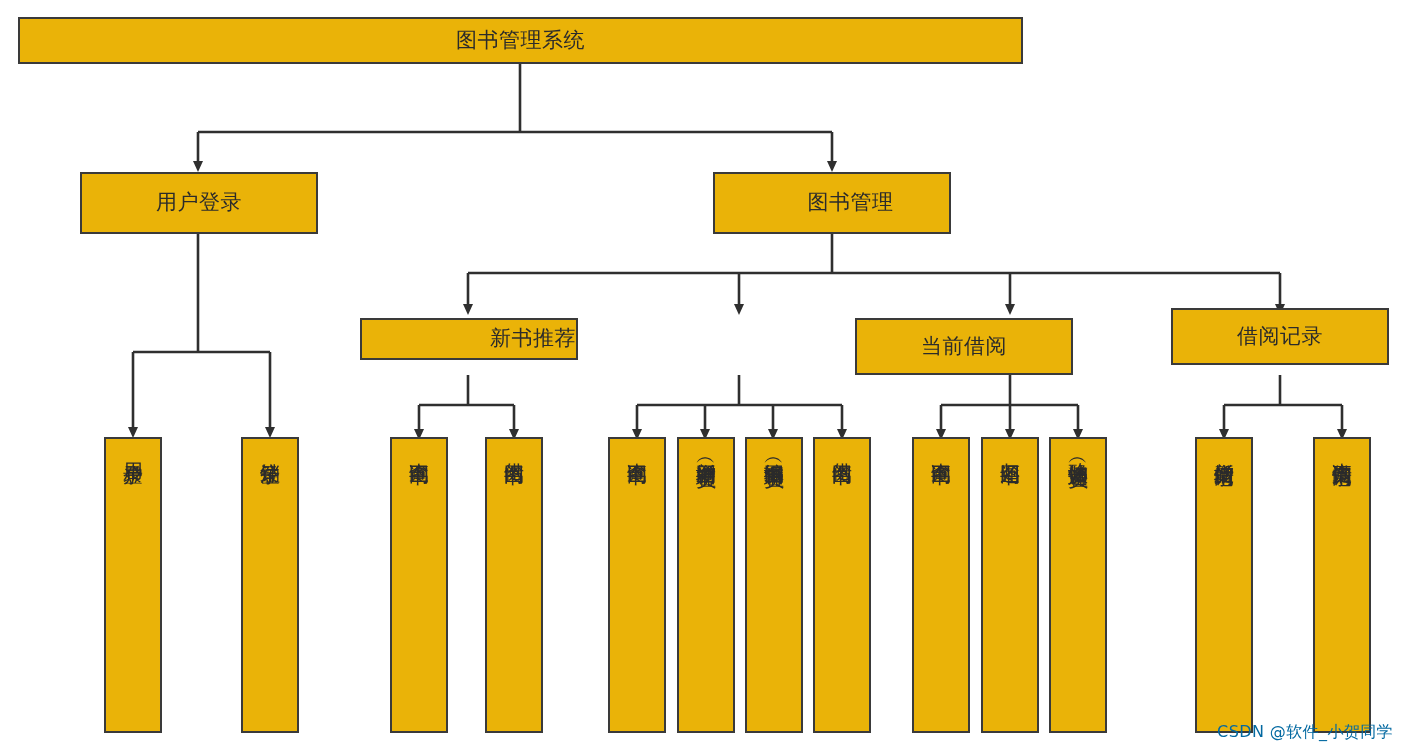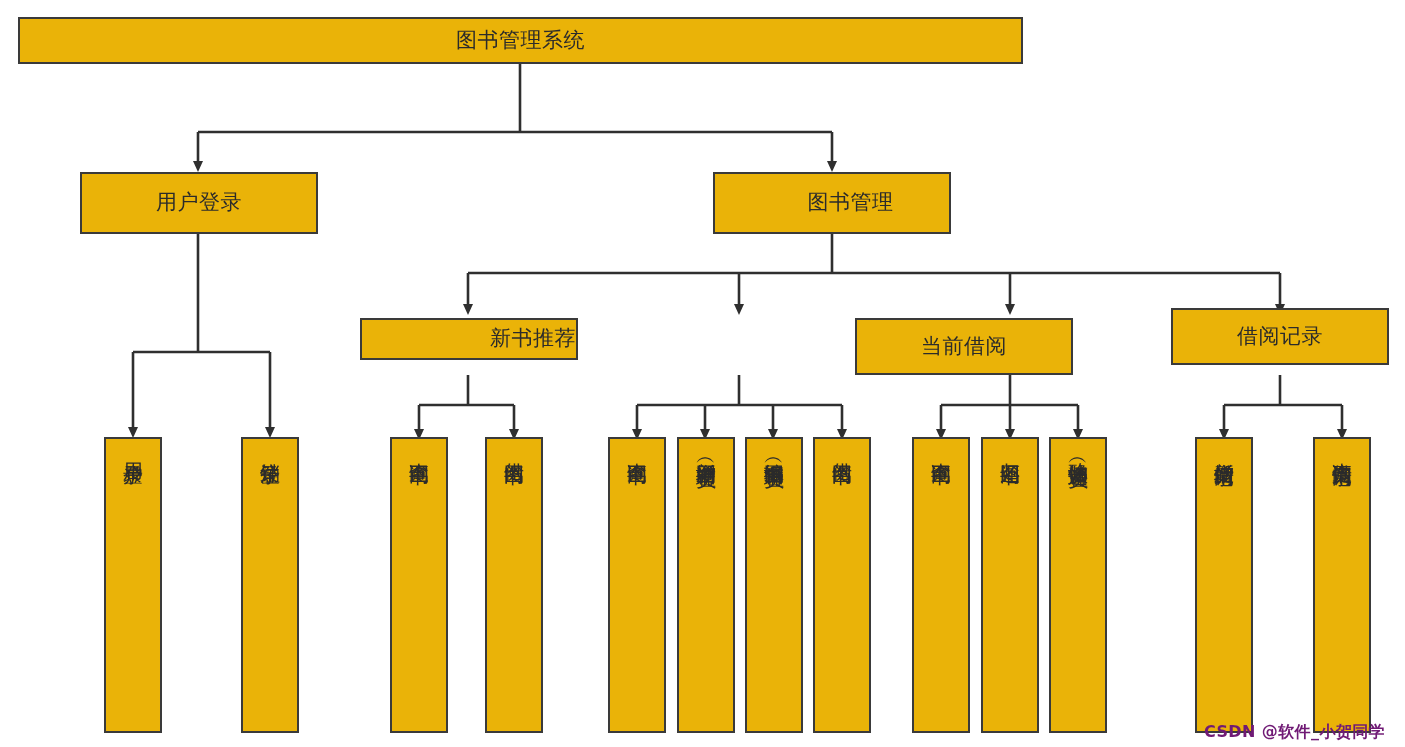--- a/index.html
+++ b/index.html
@@ -56,27 +56,26 @@
   .node.vert .lbl {
     writing-mode: vertical-rl;
     text-orientation: upright;
     font-size: 20px;
     line-height: 1.06;
     letter-spacing: 1px;
     white-space: nowrap;
   }
   .watermark {
     position: absolute;
-    right: 20px;
+    right: 12px;
     bottom: 4px;
     font-size: 16px;
-    color: #701a75;
+    color: #0369a1;
     white-space: nowrap;
     letter-spacing: 0.4px;
-    font-weight: bold;
   }
 </style>
 </head>
 <body>
 
 <div id="canvas">
 
   <svg class="connectors" viewBox="0 0 1405 747" xmlns="http://www.w3.org/2000/svg">
     <defs>
       <marker id="arw" markerWidth="11" markerHeight="11" refX="1" refY="5" orient="auto" markerUnits="userSpaceOnUse">

